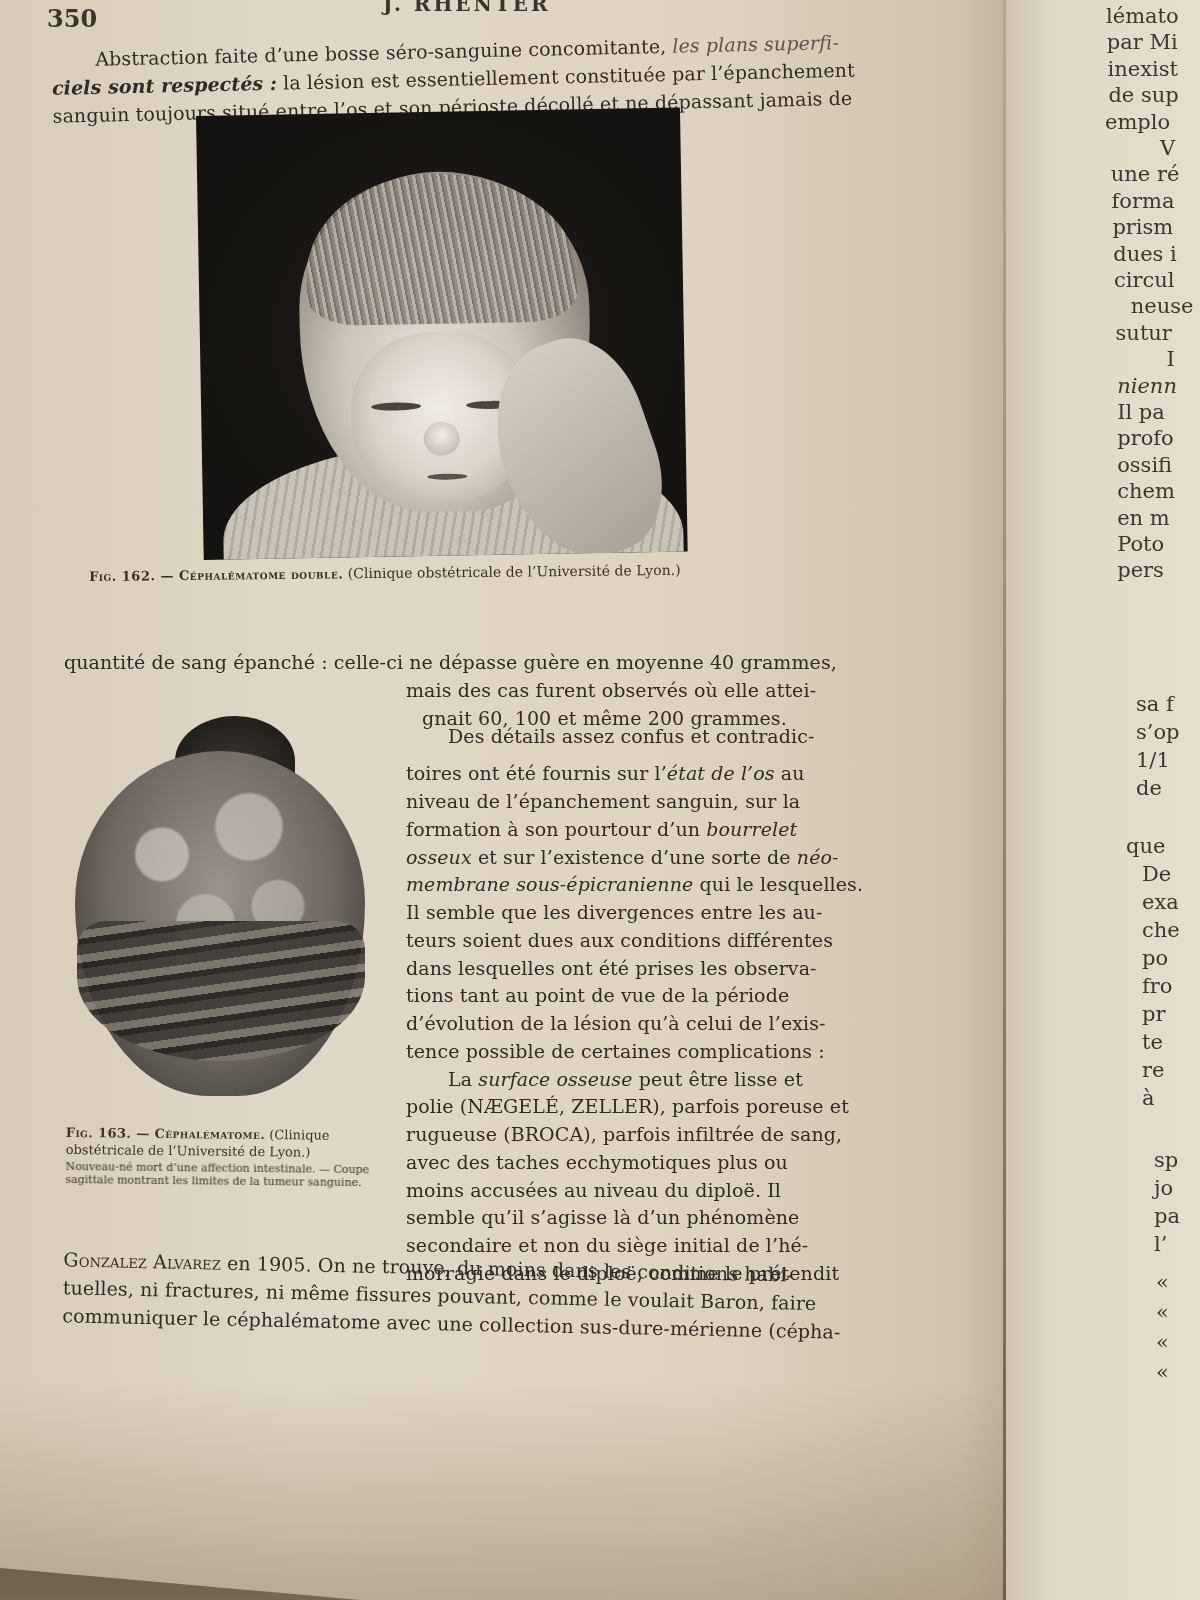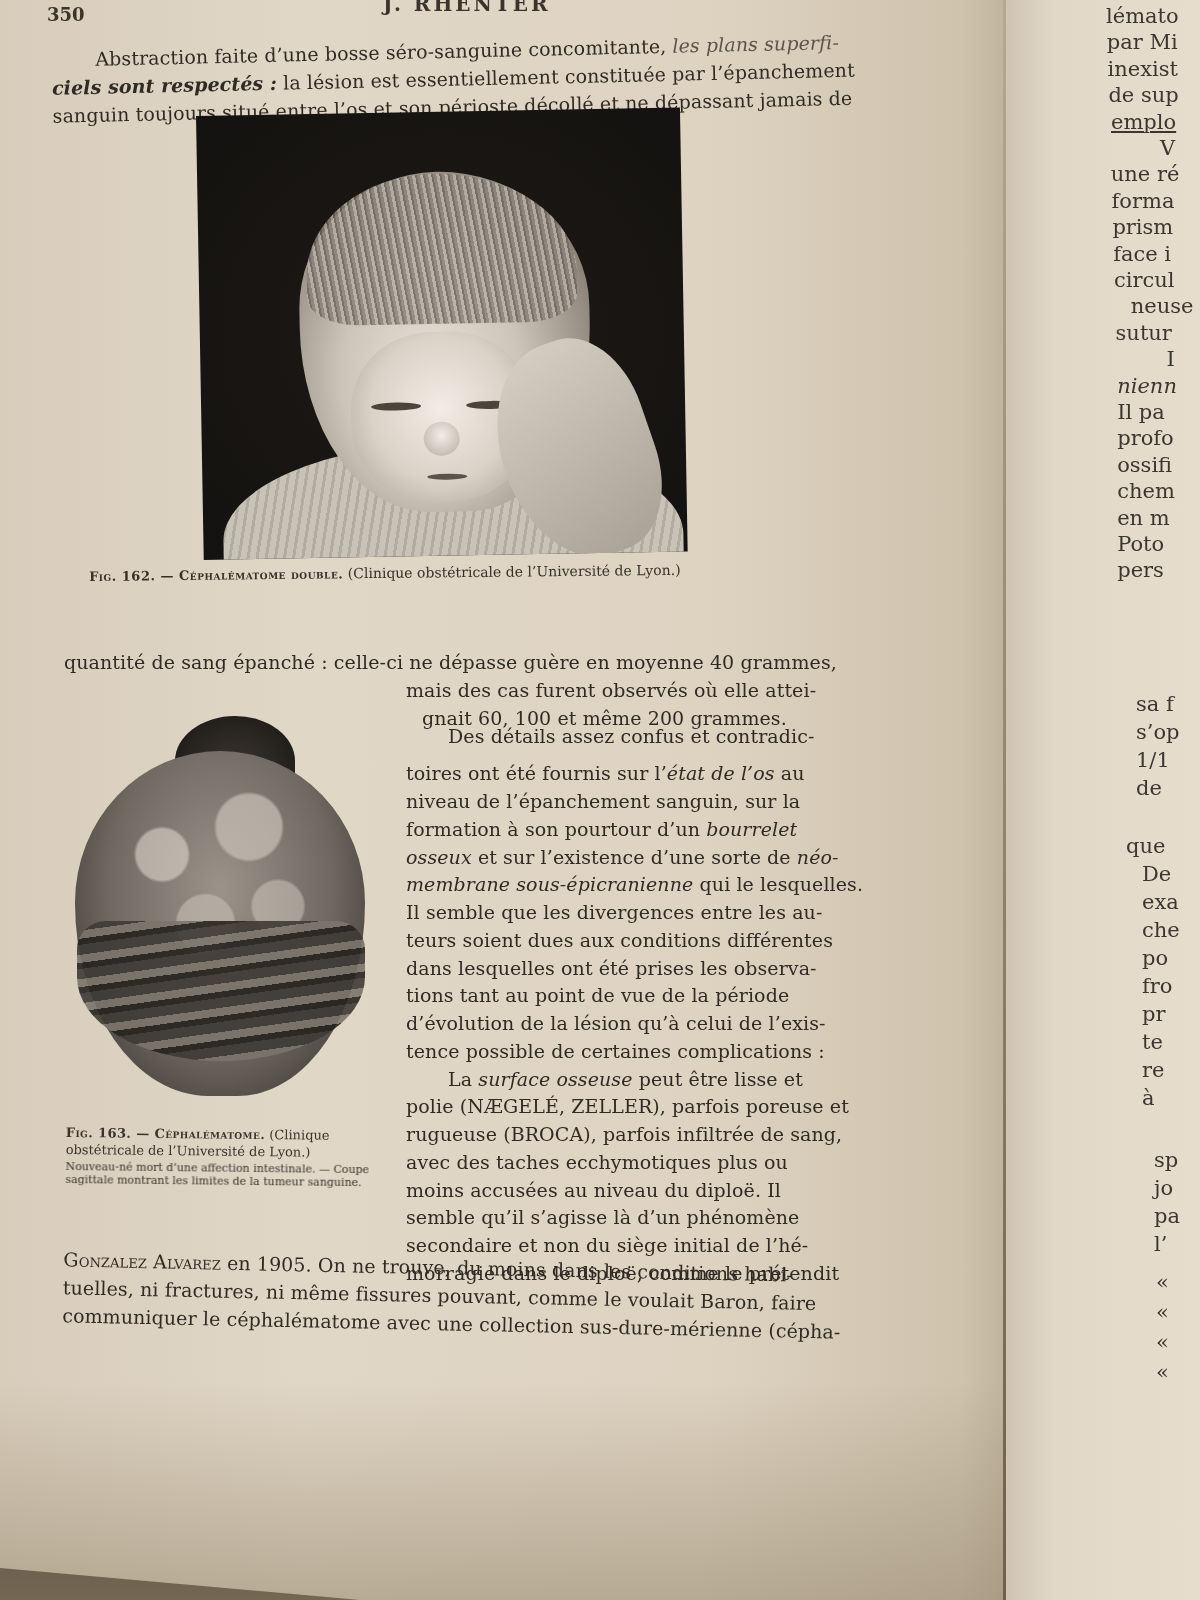--- a/index.html
+++ b/index.html
@@ -67,21 +67,21 @@
     font-size: 19px;
     line-height: 1;
     color: #2f2a24;
     letter-spacing: 0.1px;
   }
   .it { font-style: italic; }
   .sc { font-variant: small-caps; }
 
   .page-number {
     position: absolute; left: 47px; top: 4px;
-    font-size: 18px; font-weight: bold; color: #3a342c;
+    font-size: 24px; font-weight: bold; color: #3a342c;
   }
   .running-head {
     position: absolute; left: 383px; top: -8px;
     font-size: 20px; font-weight: bold; letter-spacing: 3px; color: #3a342c;
   }
 
   
   .fig162 {
     position: absolute;
     left: 196px; top: 116px;
@@ -272,26 +272,26 @@
 </div>
 
 <div class="gutter"></div>
 
 <div class="page-right">
   <div id="facing-top">
       <div class="right-line" style="left: 100px; top: 6px;">lémato</div>
       <div class="right-line" style="left: 100.8px; top: 32.4px;">par Mi</div>
       <div class="right-line" style="left: 101.6px; top: 58.8px;">inexist</div>
       <div class="right-line" style="left: 102.4px; top: 85.2px;">de sup</div>
-      <div class="right-line" style="left: 105px; top: 111.6px; text-decoration: underline;">emplo</div>
+      <div class="right-line" style="left: 99px; top: 111.6px;">emplo</div>
       <div class="right-line" style="left: 154px; top: 138px;">V</div>
       <div class="right-line" style="left: 104.8px; top: 164.4px;">une ré</div>
       <div class="right-line" style="left: 105.6px; top: 190.8px;">forma</div>
       <div class="right-line" style="left: 106.4px; top: 217.2px;">prism</div>
-      <div class="right-line" style="left: 107.2px; top: 243.6px;">face i</div>
+      <div class="right-line" style="left: 107.2px; top: 243.6px;">dues i</div>
       <div class="right-line" style="left: 108px; top: 270px;">circul</div>
       <div class="right-line" style="left: 108.8px; top: 296.4px; margin-left: 16px;">neuse</div>
       <div class="right-line" style="left: 109.6px; top: 322.8px;">sutur</div>
       <div class="right-line" style="left: 160.4px; top: 349.2px;">I</div>
       <div class="right-line it" style="left: 111.2px; top: 375.6px;">nienn</div>
       <div class="right-line" style="left: 111.2px; top: 402px;">Il pa</div>
       <div class="right-line" style="left: 111.2px; top: 428.4px;">profo</div>
       <div class="right-line" style="left: 111.2px; top: 454.8px;">ossifi</div>
       <div class="right-line" style="left: 111.2px; top: 481.2px;">chem</div>
       <div class="right-line" style="left: 111.2px; top: 507.6px; text-align: right;">en m</div>

